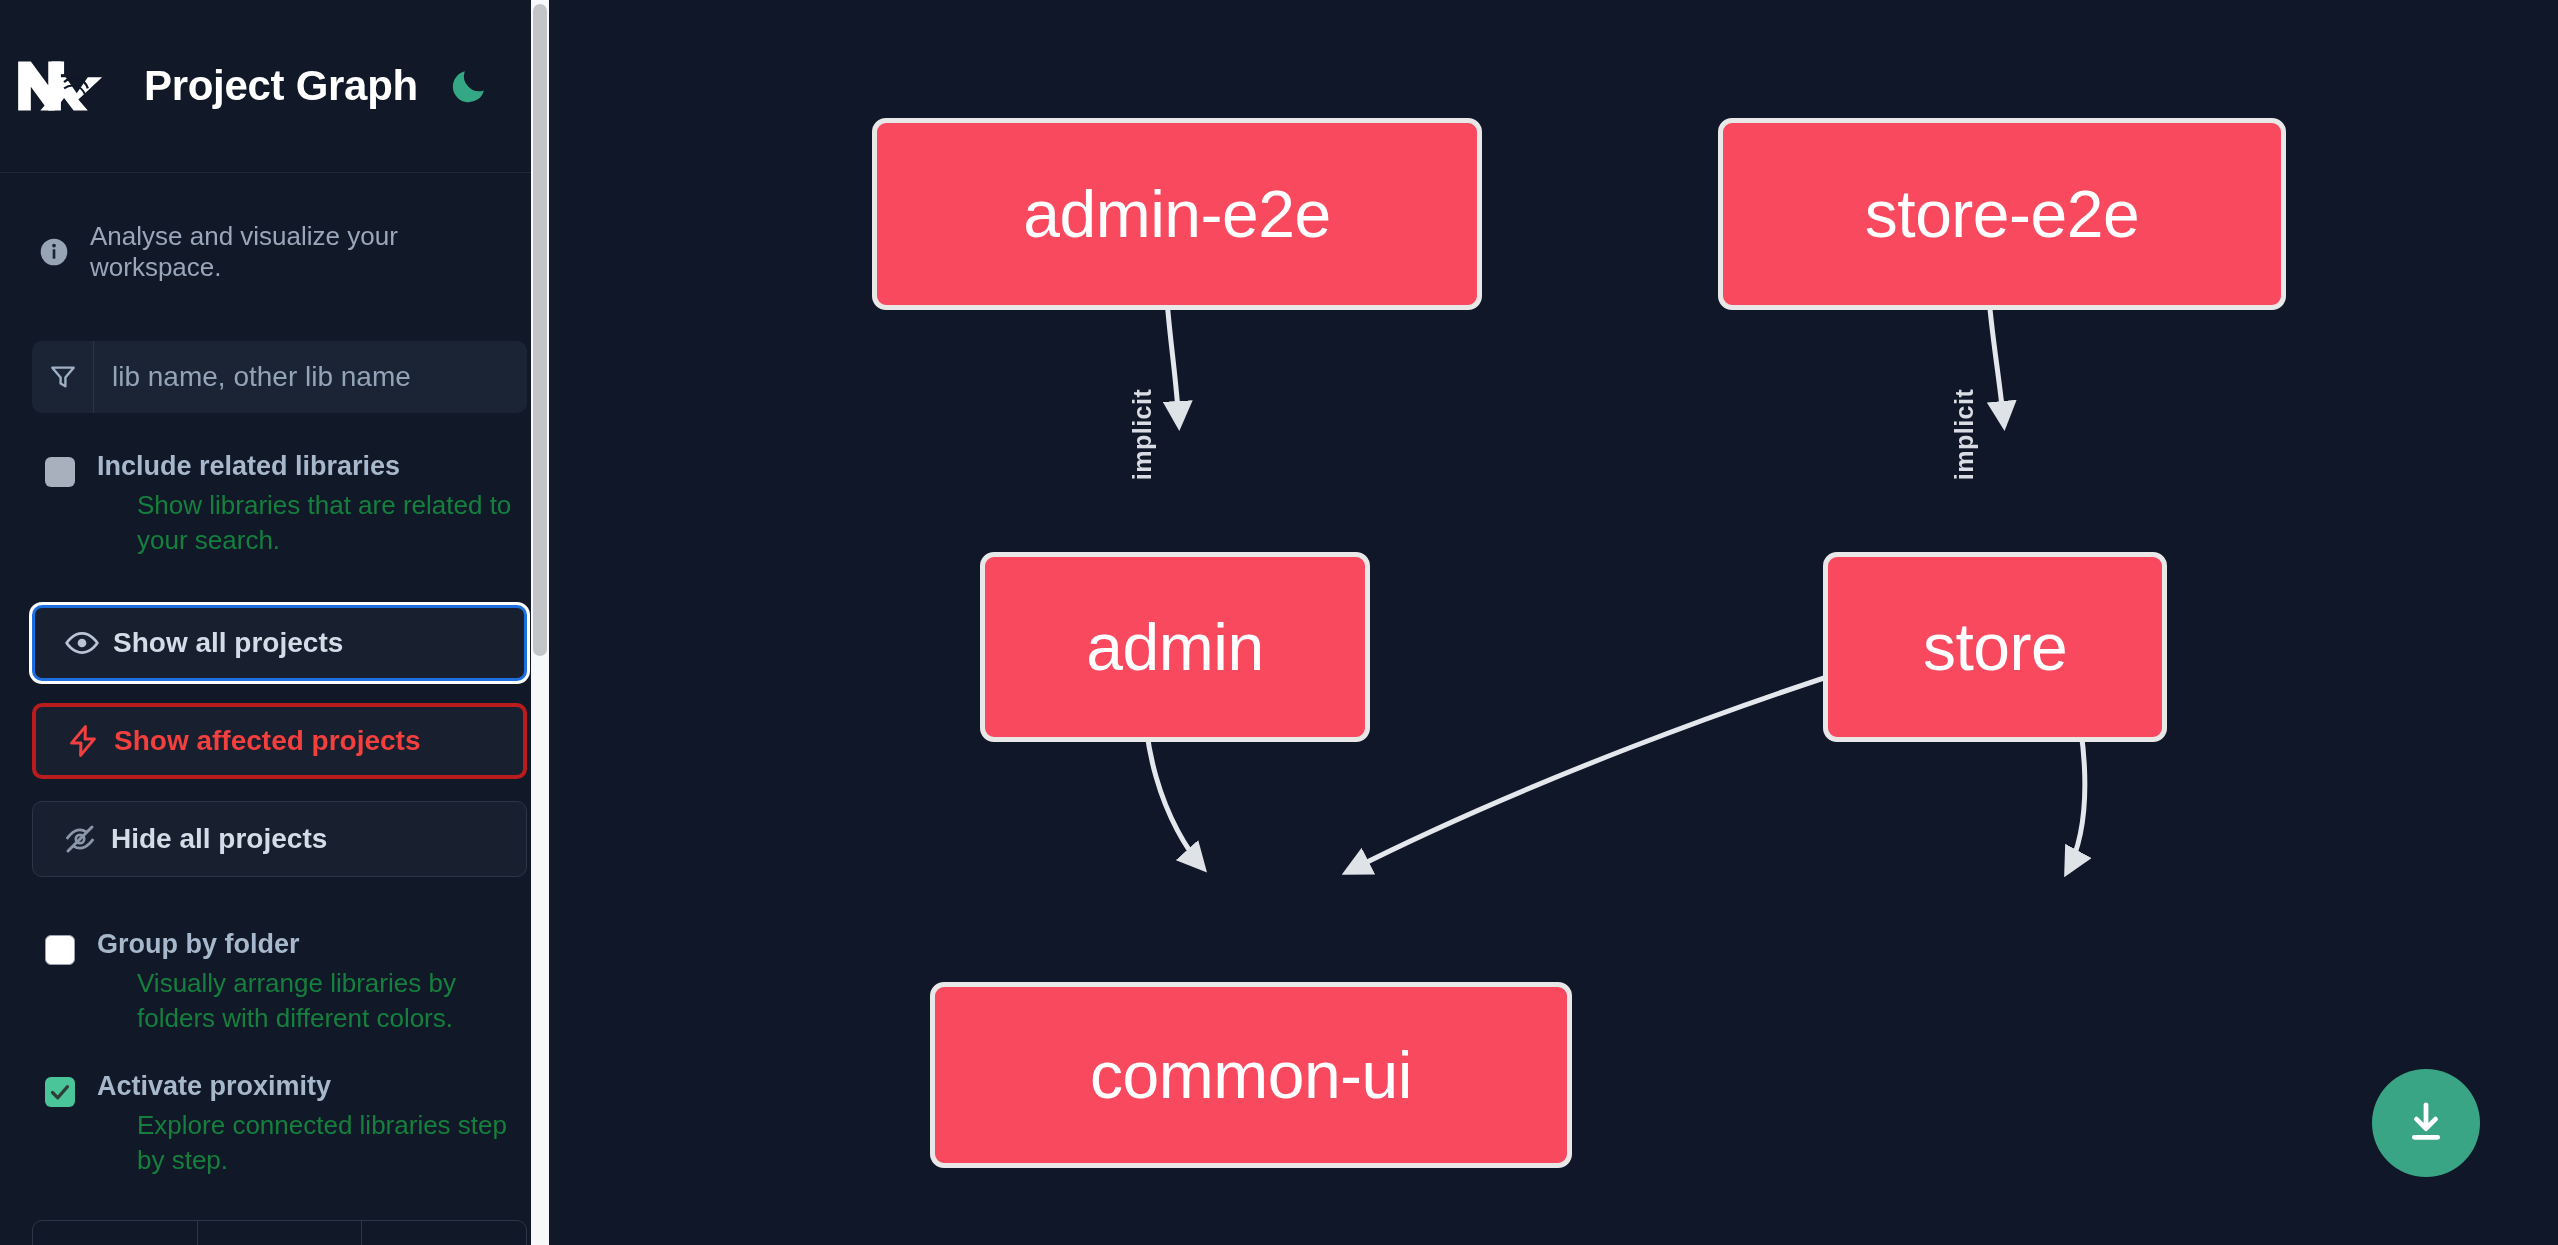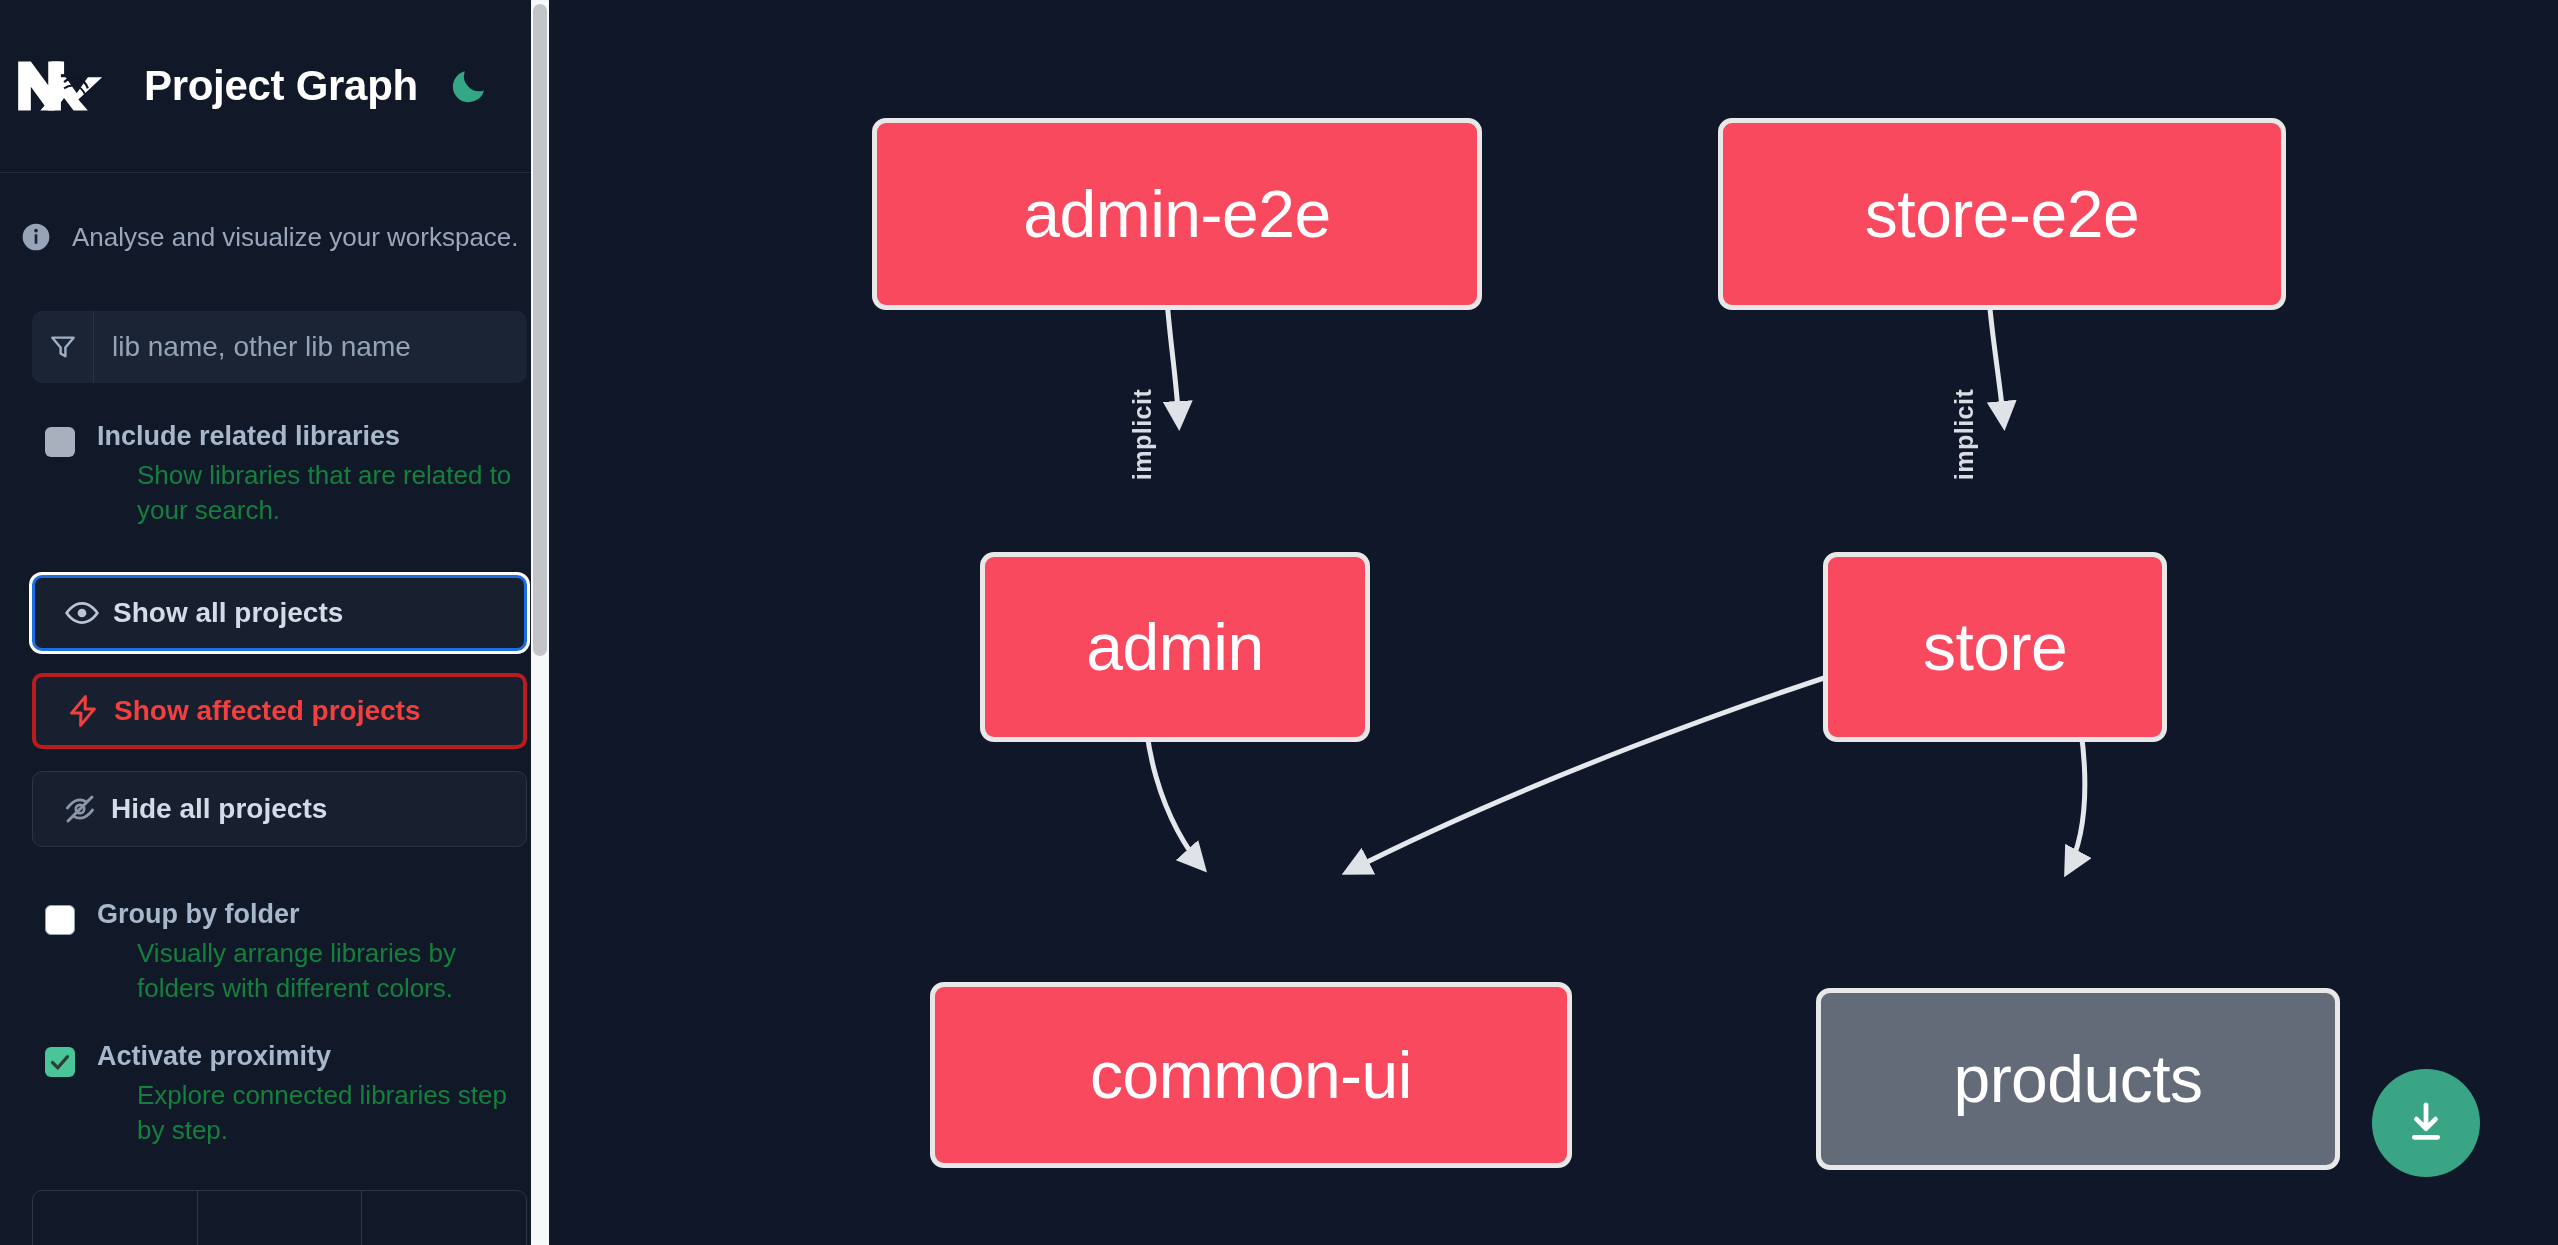--- a/index.html
+++ b/index.html
@@ -40,21 +40,21 @@
   .moon-btn {
     margin-left: 28px;
     width: 46px; height: 46px;
     display: flex; align-items: center; justify-content: center;
     cursor: pointer;
   }
 
   .sb-tagline {
     display: flex; align-items: center;
     gap: 20px;
-    padding: 48px 32px 0 20px;
+    padding: 48px 32px 0 38px;
   }
   .info-icon { width: 32px; height: 32px; flex: 0 0 32px; }
   .tagline-text { color: #9aa6ba; font-size: 26px; }
 
   .filter-row {
     margin: 58px 32px 0 32px;
     height: 72px;
     background: #1b2435;
     border-radius: 10px;
     display: flex; align-items: stretch;
@@ -330,23 +330,20 @@
     </div>
     <div class="node pink" style="left:421px; top:552px; width:390px; height:190px;">
       <span>admin</span>
     </div>
     <div class="node pink" style="left:1264px; top:552px; width:344px; height:190px;">
       <span>store</span>
     </div>
     <div class="node pink" style="left:371px; top:982px; width:642px; height:186px;">
       <span>common-ui</span>
     </div>
-    <div class="node slate" style="left:1257px; top:988px; width:524px; height:182px;">
-      <span>products</span>
-    </div>
 
     <div class="edge-label" style="left:538px; top:420px; transform:rotate(-90deg);">implicit</div>
     <div class="edge-label" style="left:1360px; top:420px; transform:rotate(-90deg);">implicit</div>
 
     <div class="fab">
       <svg viewBox="0 0 24 24" width="52" height="52" aria-hidden="true">
         <path fill="none" stroke="#ffffff" stroke-width="2.2" stroke-linecap="round" stroke-linejoin="round" d="M12 3.6v10.2M7.6 10.2 12 14.6l4.4-4.4M6.6 18.6h10.8"></path>
       </svg>
     </div>
 

